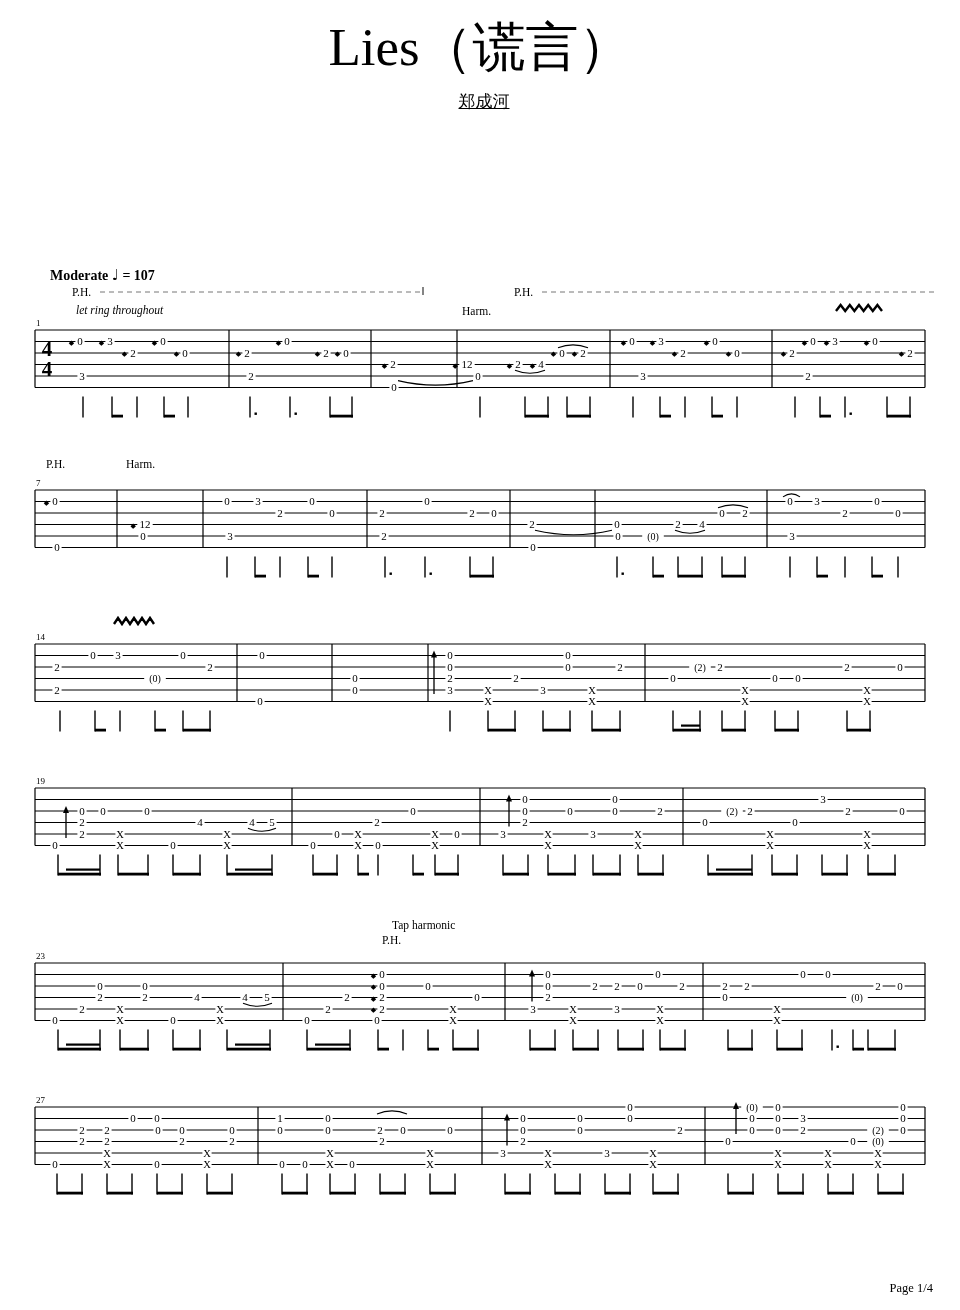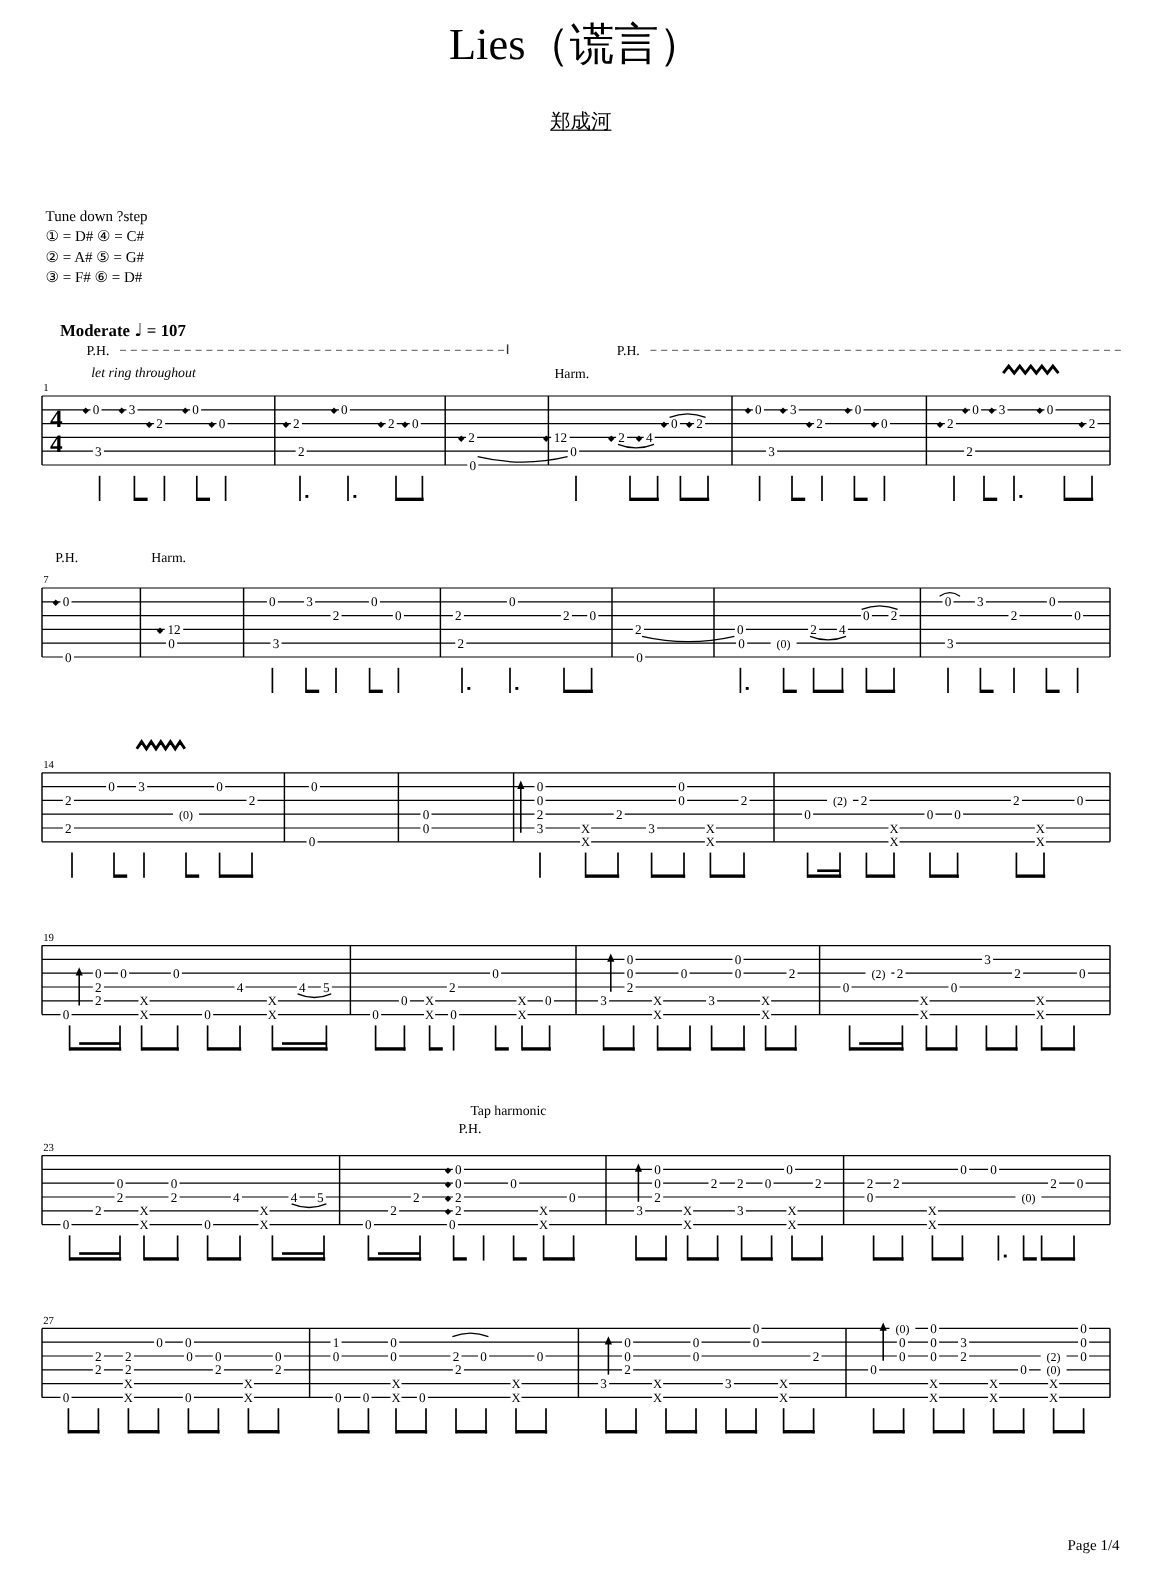--- a/index.html
+++ b/index.html
@@ -1,37 +1,31 @@
 <!DOCTYPE html>
 <html><head>
 <meta charset="utf-8">
 <style>
   html,body{margin:0;padding:0;background:#fff;}
   .page{position:relative;width:960px;height:1310px;background:#fff;overflow:hidden;
         font-family:"Liberation Serif","DejaVu Serif","DejaVu Sans",serif;color:#000;}
-  .title{position:absolute;top:12px;left:0;width:100%;text-align:center;font-size:37px;}
+  .title{position:absolute;top:12px;left:0;width:100%;text-align:center;font-size:53px;}
   .artist{position:absolute;top:90px;left:4px;width:100%;text-align:center;font-size:17px;text-decoration:underline;}
   .tuning{position:absolute;top:172px;left:38px;font-size:12.5px;line-height:17px;}
   .tempo{position:absolute;top:266px;left:50px;font-size:14px;font-weight:bold;}
   .tempo .glyph{font-family:"DejaVu Sans",sans-serif;font-size:15px;}
   .footer{position:absolute;top:1281px;right:27px;font-size:12.5px;padding-left:36px;}
   #score{position:absolute;top:0;left:0;}
 </style>
 </head>
 <body>
 
 <div class="page">
   <div class="title">Lies（谎言）</div>
   <div class="artist">郑成河</div>
-  <div class="tuning">
-    <div>Tune down ?step</div>
-    <div>① = D#  ④ = C#</div>
-    <div>② = A#  ⑤ = G#</div>
-    <div>③ = F#  ⑥ = D#</div>
-  </div>
   <div class="tempo">
     <span>Moderate</span>
     <span class="glyph">♩</span>
     <span>= 107</span>
   </div>
   <svg id="score" width="960" height="1310">
       <line x1="35" y1="330" x2="925" y2="330" stroke="#000" stroke-width="1"></line>
       <line x1="35" y1="341.5" x2="925" y2="341.5" stroke="#000" stroke-width="1"></line>
       <line x1="35" y1="353" x2="925" y2="353" stroke="#000" stroke-width="1"></line>
       <line x1="35" y1="364.5" x2="925" y2="364.5" stroke="#000" stroke-width="1"></line>

